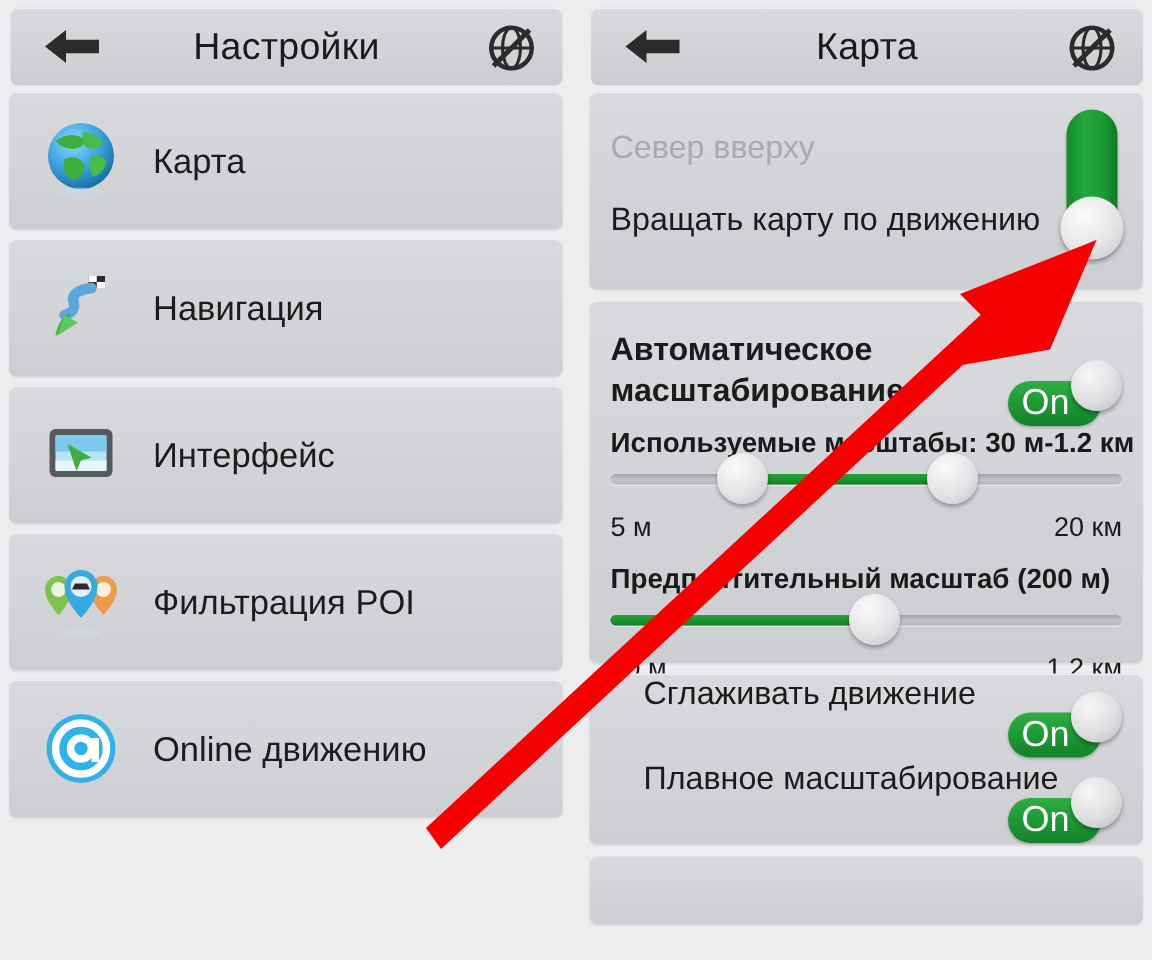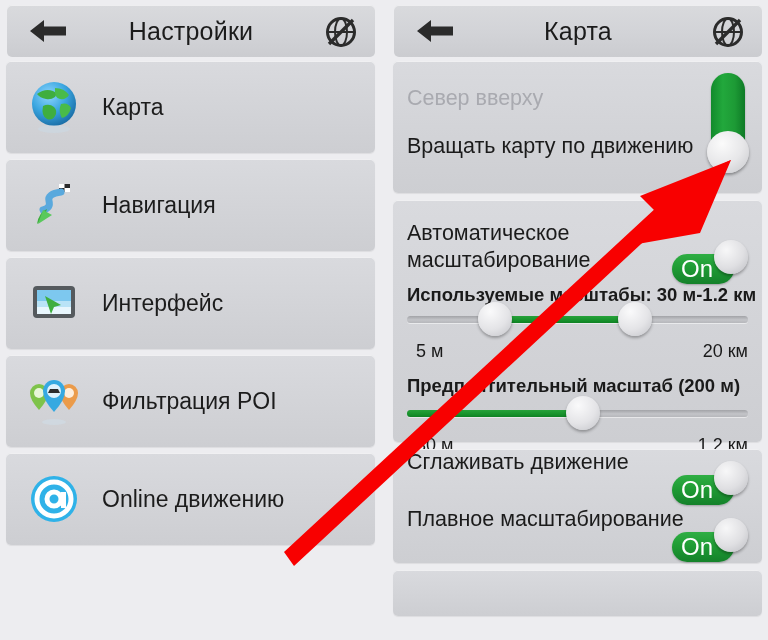--- a/index.html
+++ b/index.html
@@ -49,25 +49,26 @@
   .li-icon{width:96px;display:flex;align-items:center;justify-content:center;flex:none;}
   .li-label{font-size:23px;color:#1c1c1c;}
 
   
   .cards{position:absolute;top:61px;left:0;right:0;bottom:0;padding:0 6px;}
   .card{
     position:relative;
     background:linear-gradient(180deg,#d9dade 0%,#d3d4d8 50%,#cdced2 100%);
     border-radius:5px;margin-bottom:7px;
     box-shadow:0 1px 0 rgba(255,255,255,.6) inset,0 1px 1px rgba(0,0,0,.07);
+    padding-left:22px;
   }
   .row{position:relative;display:flex;align-items:flex-start;min-height:46px;padding:0 14px;}
   .row-label{font-size:21.5px;color:#1b1b1b;line-height:27px;}
   .row-label.disabled{color:#a9aab0;}
-  .row-label.two-line{white-space:pre-line;}
+  .row-label.two-line{white-space:pre-line;font-weight:bold;}
 
   
   #card-rotate{height:132px;}
   #card-rotate .lbl-north{position:absolute;left:14px;top:24px;}
   #card-rotate .lbl-rotate{position:absolute;left:14px;top:72px;text-align:center;}
 
   
   .v-toggle{
     position:absolute;right:13px;top:12px;width:42px;height:94px;
   }
@@ -115,21 +116,21 @@
     position:absolute;top:14px;height:7px;border-radius:4px;
     background:linear-gradient(180deg,#27a23a 0%,#17922c 60%,#0f8124 100%);
   }
   .slider .handle{
     position:absolute;top:0;width:34px;height:34px;border-radius:50%;
     background:radial-gradient(circle at 36% 28%,#fafafb 0%,#e4e4e7 55%,#c2c3c8 100%);
     box-shadow:0 2px 3px rgba(0,0,0,.3);
     margin-left:-17px;
   }
   .tick-row{position:absolute;left:14px;right:14px;display:flex;justify-content:space-between;
-    font-size:18px;color:#1a1a1a;margin-left:9px;}
+    font-size:18px;color:#1a1a1a;}
 
   #slider-range{top:102px;}
   #ticks-range{top:141px;}
   #slider-pref{top:196px;}
   #ticks-pref{top:235px;}
 
   
   #card-motion{height:114px;}
   #card-motion .row{height:57px;}
   #card-partial{height:46px;}

